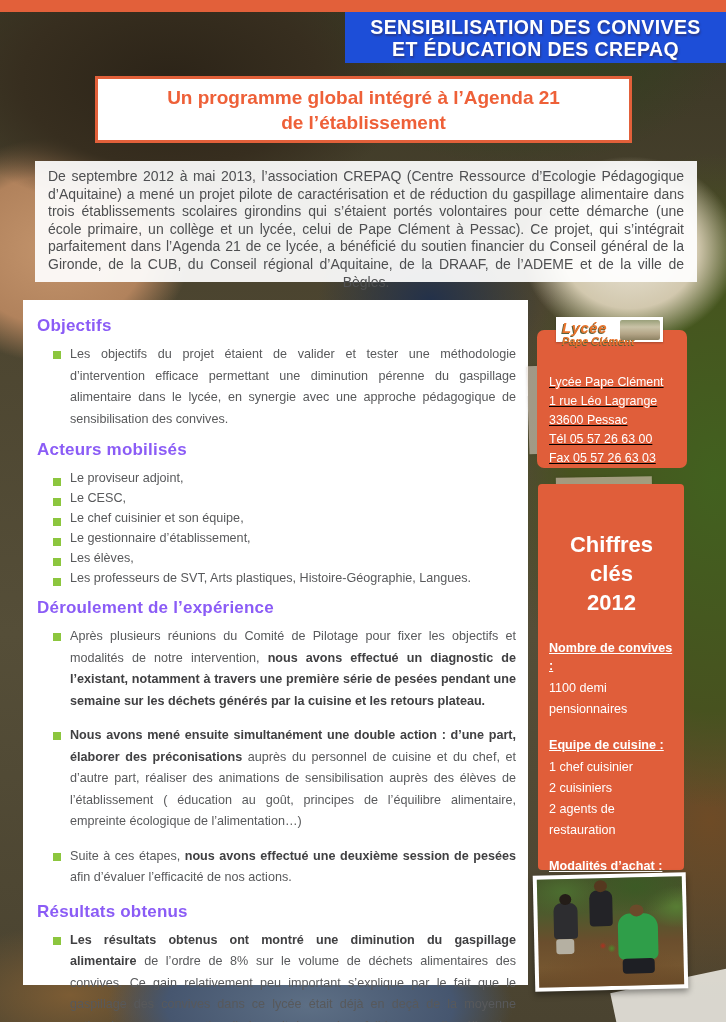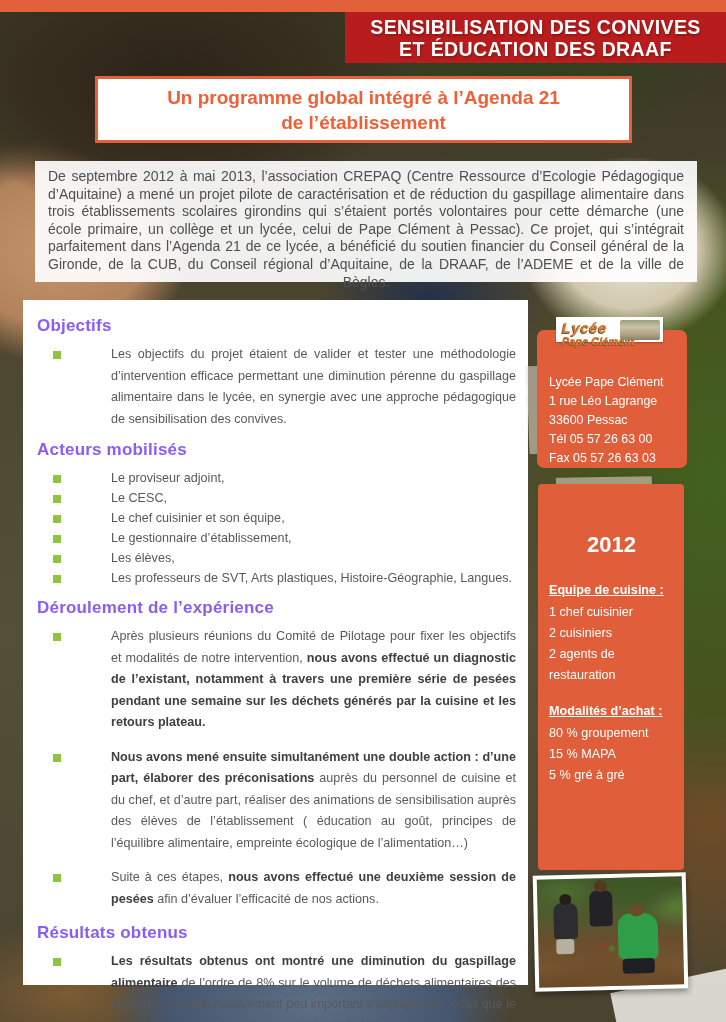--- a/index.html
+++ b/index.html
@@ -17,55 +17,55 @@
       radial-gradient(ellipse 240px 260px at 710px 820px, #6e4b26 0%, rgba(0,0,0,0) 70%),
       radial-gradient(ellipse 260px 120px at 310px 1005px, #5d6f85 0%, #46566f 55%, rgba(0,0,0,0) 78%),
       radial-gradient(ellipse 200px 100px at 70px 995px, #7c5c34 0%, rgba(0,0,0,0) 70%),
       radial-gradient(ellipse 160px 120px at 430px 300px, #23314a 0%, rgba(0,0,0,0) 70%),
       linear-gradient(180deg, #3a3624 0%, #4c4530 30%, #554e38 62%, #4a4330 100%);
   }
   .bg-wedge { position:absolute; right:-30px; bottom:-26px; width:140px; height:70px; background:#e9e7e0; transform:rotate(-12deg); opacity:.9; }
 
   
   .topbar { position:absolute; left:0; top:0; width:726px; height:12px; background:#e2603a; }
-  .banner { position:absolute; left:345px; top:12px; width:381px; height:51px; background:#b91c1c;
+  .banner { position:absolute; left:345px; top:12px; width:381px; height:51px; background:#1d4ed8;
     display:flex; flex-direction:column; justify-content:center; align-items:center; }
   .banner-line { color:#fff; font-weight:700; font-size:19.5px; line-height:22px; letter-spacing:.4px;
     text-shadow:1px 2px 2px rgba(60,20,5,.35); white-space:nowrap; }
 
   
   .title-box { position:absolute; left:95px; top:76px; width:537px; height:67px; background:#fff;
     border:3px solid #e2603a; display:flex; flex-direction:column; justify-content:center; align-items:center; }
   .title-line { color:#ee6038; font-weight:700; font-size:19px; line-height:25px; }
 
   
   .intro-box { position:absolute; left:35px; top:161px; width:662px; height:121px; background:rgba(255,255,255,.92);
     padding:7px 13px; color:#4e4f51; font-size:14px; line-height:17.6px;
     text-align:justify; text-align-last:center; }
 
   
   .main-panel { position:absolute; left:23px; top:300px; width:505px; height:685px; background:#fff;
     padding:16px 12px 0 14px; }
   h2.sec { color:#8b5cf6; font-size:17px; font-weight:700; line-height:20px; margin:0 0 8px 0; letter-spacing:.2px; }
   h2.sec.mt { margin-top:10px; }
-  .bullet { display:flex; margin:0 0 10px 0;gap:41px; }
+  .bullet { display:flex; margin:0 0 10px 0; }
   .sq { flex:none; width:8px; height:8px; background:#8cc63e; margin:7px 9px 0 16px; }
   .bt { flex:1; color:#58595b; font-size:12.6px; line-height:21.5px; text-align:justify; }
   .bt .b { font-weight:700; color:#404042; }
-  .bullet.small { margin:0; }
+  .bullet.small { margin:0;align-items:center; }
   .bullet.small .bt { line-height:20px; text-align:left; }
   .bullet.gap { margin-bottom:13px; }
 
   
   .tape { position:absolute; background:rgba(232,219,207,.55); box-shadow:0 0 3px rgba(0,0,0,.12); }
   .tape-v { left:528px; top:366px; width:17px; height:88px; transform:rotate(-2deg); }
   .tape-h { left:556px; top:477px; width:96px; height:23px; transform:rotate(-1deg); background:rgba(225,204,190,.6); }
 
   .contact-card { position:absolute; left:537px; top:330px; width:150px; height:138px; background:#e05e3a; border-radius:7px;
-    padding:43px 10px 4px 12px; }
+    padding:43px 10px 4px 12px;text-decoration:underline; }
   .addr-line { color:#fff; font-size:12.4px; line-height:19px; white-space:nowrap; }
 
   .logo-box { position:absolute; left:556px; top:317px; width:107px; height:25px; background:#fff;
     box-shadow:0 1px 2px rgba(0,0,0,.25); padding:3px 4px 0 6px; }
   .logo-l1 { color:#e8742d; font-weight:700; font-style:italic; font-size:15px; line-height:15px;
     text-shadow:-1px 1px 0 #5a5f3a; letter-spacing:.5px; }
   .logo-l2 { color:#e8742d; font-weight:700; font-style:italic; font-size:11px; line-height:12px;
     text-shadow:-0.5px 0.5px 0 #5a5f3a; }
   .logo-img { position:absolute; right:3px; top:3px; width:40px; height:20px;
     background:linear-gradient(180deg,#9aa07a 0%,#c9c2a6 35%,#b3a486 70%,#8d8263 100%); border-radius:2px; }
@@ -104,21 +104,21 @@
 <body>
 
 <div class="page">
   <div class="bg"></div>
   <div class="bg-wedge"></div>
 
   <div class="topbar"></div>
 
   <div class="banner">
     <div class="banner-line">SENSIBILISATION DES CONVIVES</div>
-    <div class="banner-line">ET ÉDUCATION DES DRAAF</div>
+    <div class="banner-line">ET ÉDUCATION DES CREPAQ</div>
   </div>
 
   <div class="title-box">
     <div class="title-line">Un programme global intégré à l’Agenda 21</div>
     <div class="title-line">de l’établissement</div>
   </div>
 
   <div class="intro-box">De septembre 2012 à mai 2013, l’association CREPAQ (Centre Ressource d’Ecologie Pédagogique d’Aquitaine) a mené un projet pilote de caractérisation et de réduction du gaspillage alimentaire dans trois établissements scolaires girondins qui s’étaient portés volontaires pour cette démarche (une école primaire, un collège et un lycée, celui de Pape Clément à Pessac). Ce projet, qui s’intégrait parfaitement dans l’Agenda 21 de ce lycée, a bénéficié du soutien financier du Conseil général de la Gironde, de la CUB, du Conseil régional d’Aquitaine, de la DRAAF, de l’ADEME et de la ville de Bègles.</div>
 
   <div class="main-panel">
@@ -192,21 +192,26 @@
   <div class="logo-box">
     <div class="logo-l1">Lycée</div>
     <div class="logo-l2">Pape Clément</div>
     <div class="logo-img"></div>
   </div>
 
   <div class="tape tape-h"></div>
 
   <div class="chiffres-card">
     <div class="chiffres-title">
+      <div>Chiffres clés</div>
       <div>2012</div>
+    </div>
+    <div class="group">
+      <div class="glabel">Nombre de convives :</div>
+      <div class="gitem">1100 demi pensionnaires</div>
     </div>
     <div class="group">
       <div class="glabel">Equipe de cuisine :</div>
       <div class="gitem">1 chef cuisinier</div>
       <div class="gitem">2 cuisiniers</div>
       <div class="gitem">2 agents de restauration</div>
     </div>
     <div class="group">
       <div class="glabel">Modalités d’achat :</div>
       <div class="gitem">80 % groupement</div>

